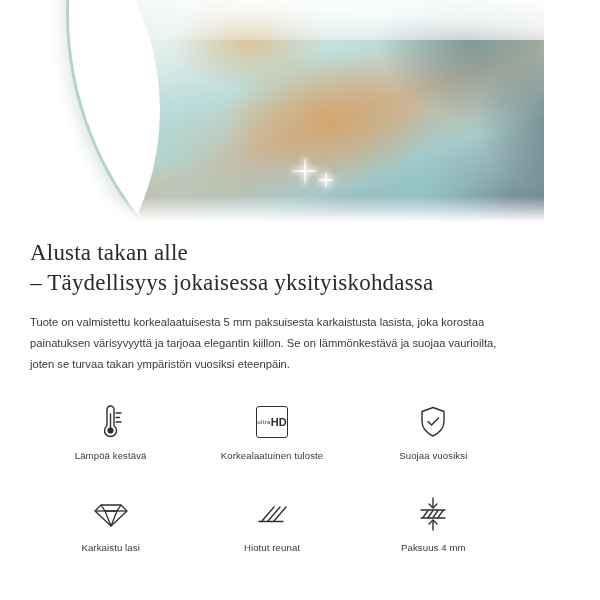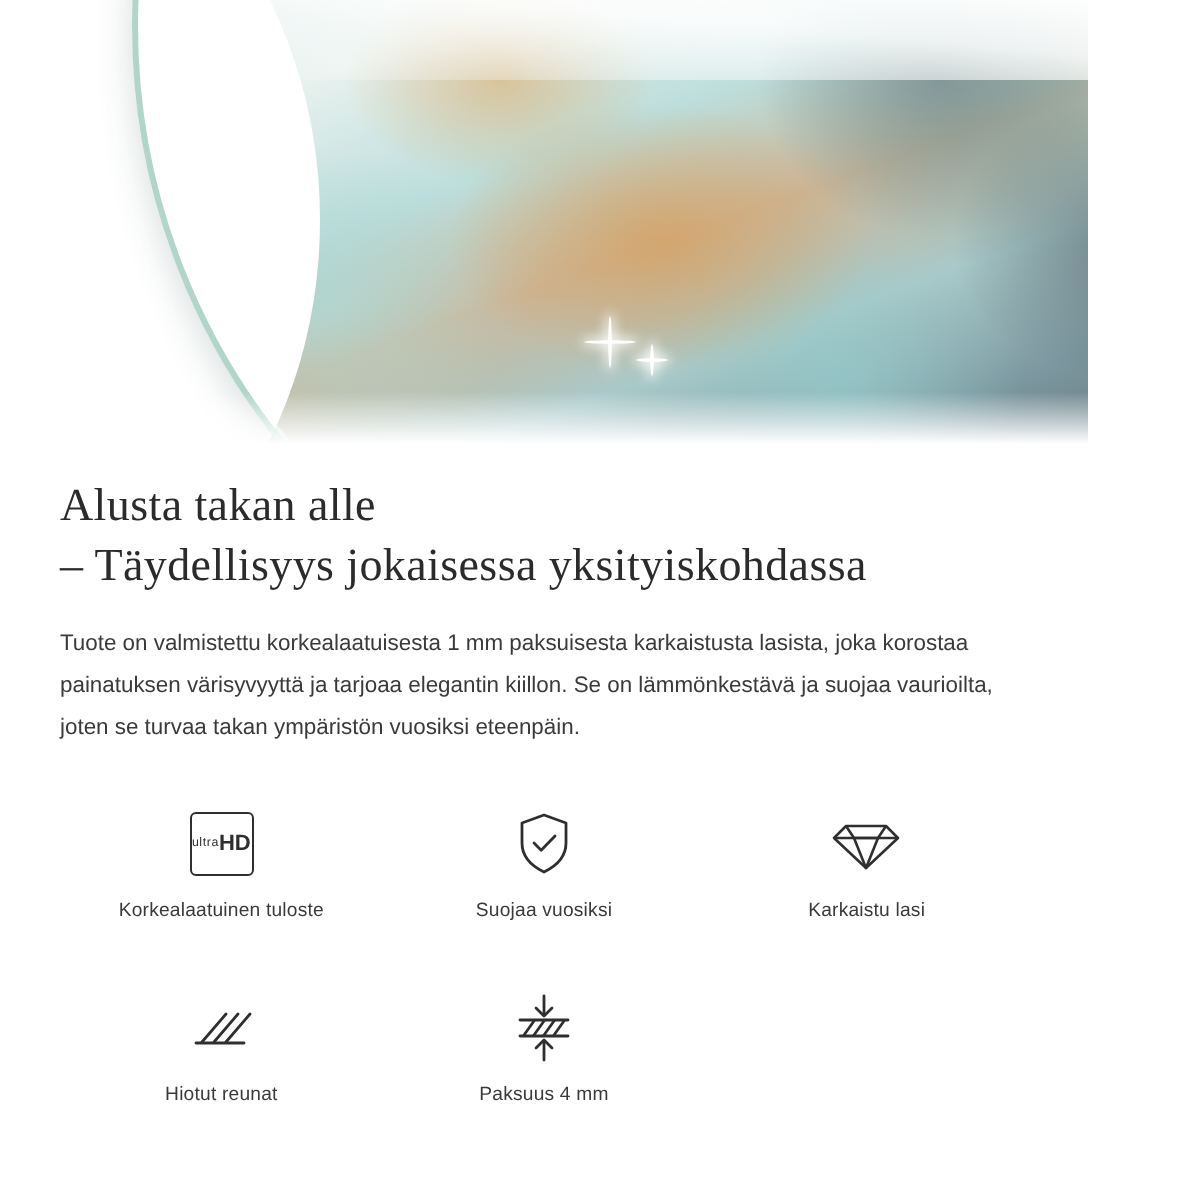--- a/index.html
+++ b/index.html
@@ -203,24 +203,37 @@
     <div class="hero-bottom-fade"></div>
   </div>
 
   <div class="content">
 
     <h1 class="headline">
       <span>Alusta takan alle</span>
       <span class="line2">– Täydellisyys jokaisessa yksityiskohdassa</span>
     </h1>
 
-    <p class="body-copy">Tuote on valmistettu korkealaatuisesta 1 mm paksuisesta karkaistusta lasista, joka korostaa painatuksen värisyvyyttä ja tarjoaa elegantin kiillon. Se on lämmönkestävä ja suojaa vaurioilta, joten se turvaa takan ympäristön vuosiksi eteenpäin.</p>
+    <p class="body-copy">Tuote on valmistettu korkealaatuisesta 5 mm paksuisesta karkaistusta lasista, joka korostaa painatuksen värisyvyyttä ja tarjoaa elegantin kiillon. Se on lämmönkestävä ja suojaa vaurioilta, joten se turvaa takan ympäristön vuosiksi eteenpäin.</p>
 
     <div class="features">
 
+      <div class="feature">
+        <div class="feature-icon">
+          <svg width="34" height="38" viewBox="0 0 34 38" fill="none" stroke="#2f2f2f" stroke-width="1.4" stroke-linecap="round">
+            <path d="M13 6.5a3.5 3.5 0 0 1 7 0v16.2a6 6 0 1 1-7 0V6.5z"></path>
+            <circle cx="16.5" cy="27.5" r="3.1" fill="#2f2f2f" stroke="none"></circle>
+            <line x1="16.5" y1="11" x2="16.5" y2="25"></line>
+            <line x1="22" y1="10" x2="27" y2="10"></line>
+            <line x1="22" y1="14.5" x2="25.5" y2="14.5"></line>
+            <line x1="22" y1="19" x2="27" y2="19"></line>
+          </svg>
+        </div>
+        <div class="feature-label">Lämpöä kestävä</div>
+      </div>
 
       <div class="feature">
         <div class="feature-icon">
           <div class="ultrahd-box">
             <span class="u-top">ultra</span>
             <span class="u-bot">HD</span>
           </div>
         </div>
         <div class="feature-label">Korkealaatuinen tuloste</div>
       </div>

